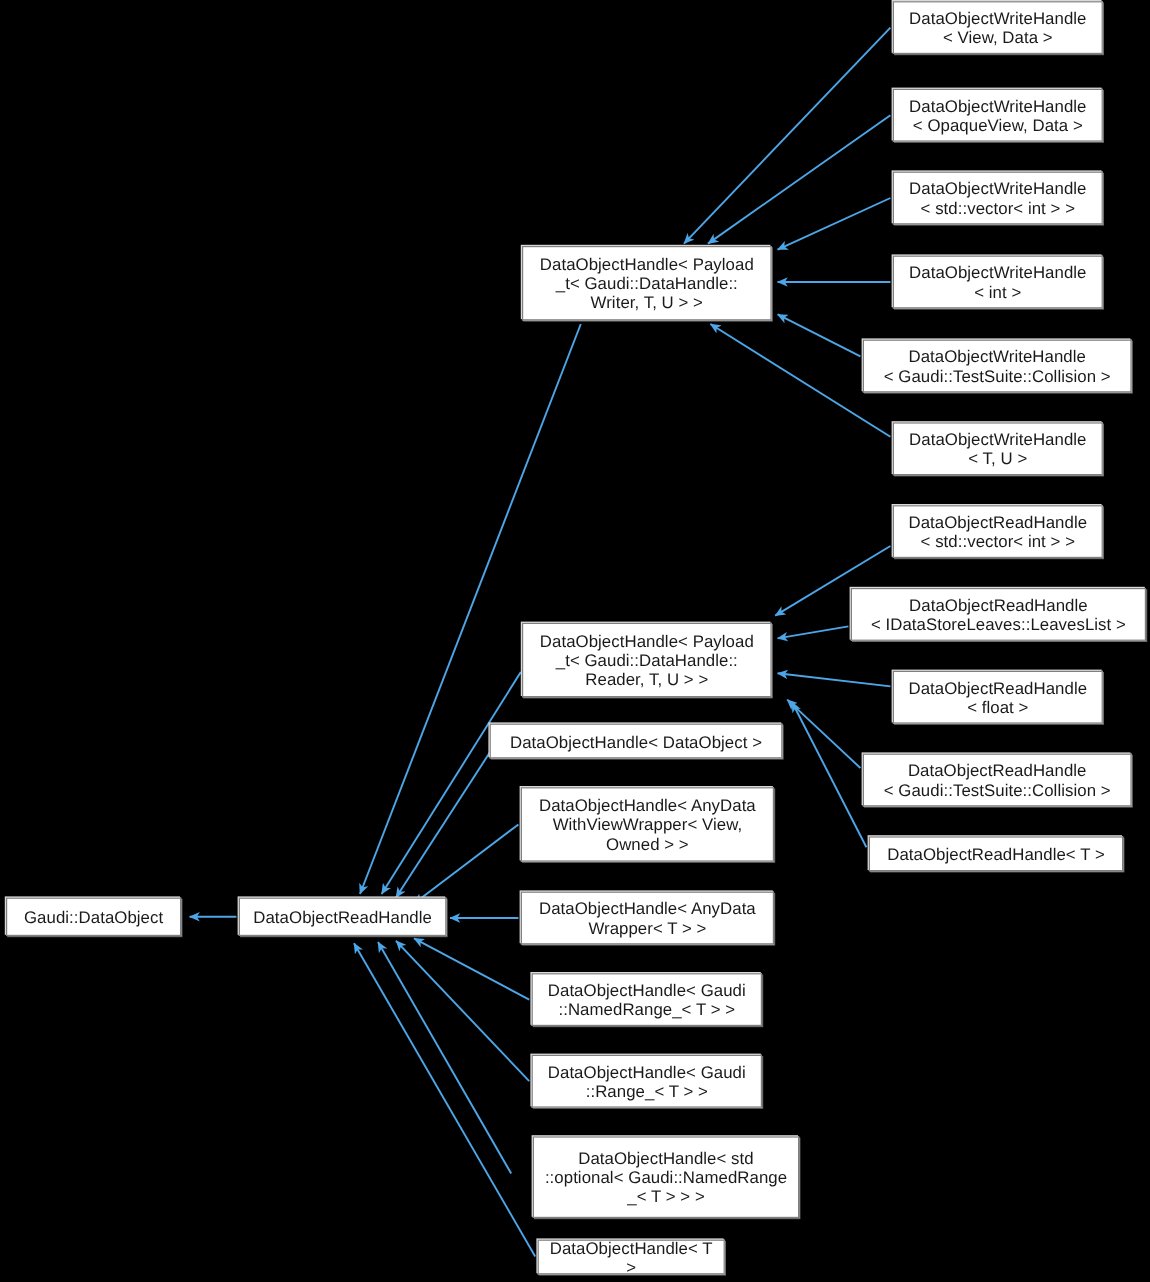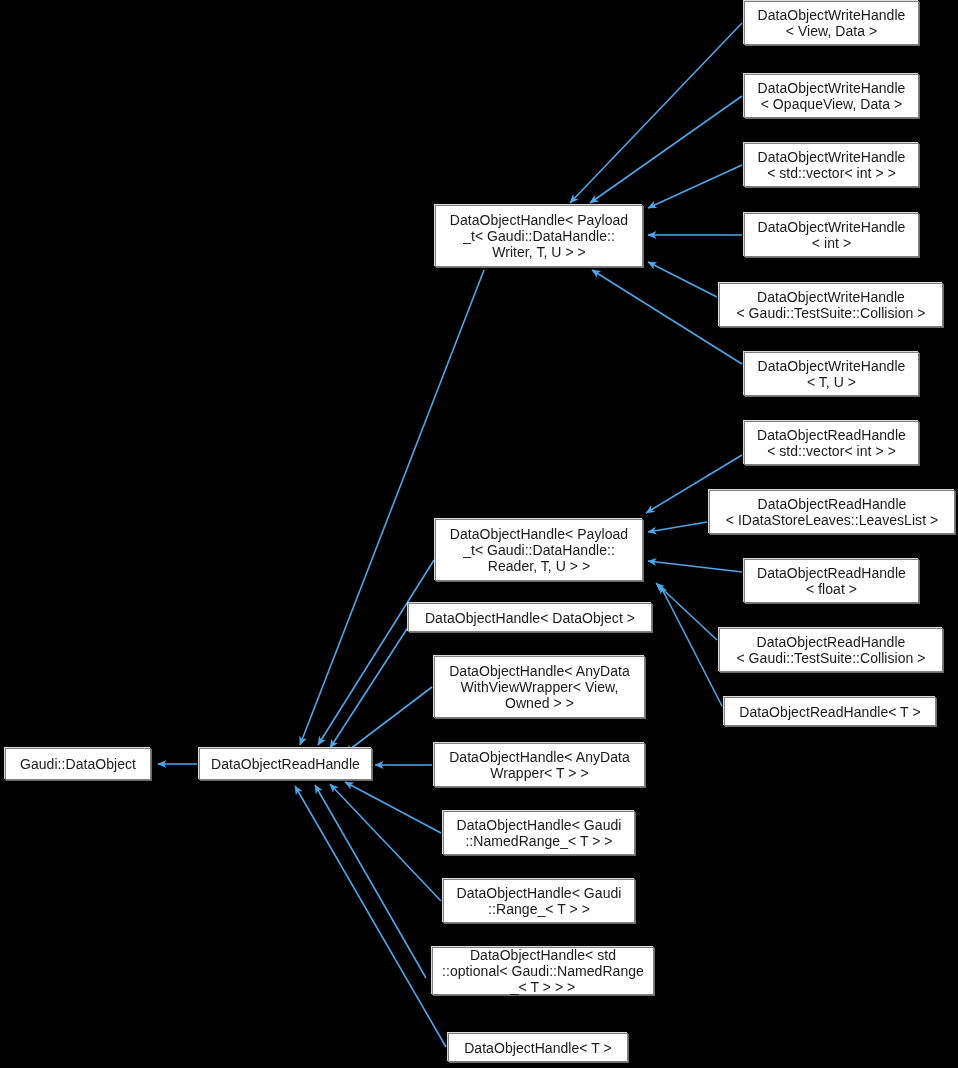--- a/index.html
+++ b/index.html
@@ -94,24 +94,24 @@
       <div class="node" style="left: 408px; top: 603px; width: 244px; height: 29px;"><span class="node-label">DataObjectHandle&lt; DataObject &gt;</span></div>
       <div class="node" style="left: 434px; top: 656px; width: 211px; height: 62px;"><span class="node-label">DataObjectHandle&lt; AnyData
 WithViewWrapper&lt; View,
 Owned &gt; &gt;</span></div>
       <div class="node" style="left: 434px; top: 743px; width: 211px; height: 44px;"><span class="node-label">DataObjectHandle&lt; AnyData
 Wrapper&lt; T &gt; &gt;</span></div>
       <div class="node" style="left: 443px; top: 811px; width: 192px; height: 44px;"><span class="node-label">DataObjectHandle&lt; Gaudi
 ::NamedRange_&lt; T &gt; &gt;</span></div>
       <div class="node" style="left: 443px; top: 879px; width: 192px; height: 44px;"><span class="node-label">DataObjectHandle&lt; Gaudi
 ::Range_&lt; T &gt; &gt;</span></div>
-      <div class="node" style="left: 432px; top: 947px; width: 222px; height: 48px;"><span class="node-label">DataObjectHandle&lt; std
+      <div class="node" style="left: 444px; top: 947px; width: 222px; height: 68px;"><span class="node-label">DataObjectHandle&lt; std
 ::optional&lt; Gaudi::NamedRange
 _&lt; T &gt; &gt; &gt;</span></div>
-      <div class="node" style="left: 448px; top: 1033px; width: 180px; height: 29px;"><span class="node-label">DataObjectHandle&lt; T &gt;</span></div>
+      <div class="node" style="left: 448px; top: 1033px; width: 156px; height: 29px;"><span class="node-label">DataObjectHandle&lt; T &gt;</span></div>
       <div class="node" style="left: 744px; top: 1px; width: 175px; height: 44px;"><span class="node-label">DataObjectWriteHandle
 &lt; View, Data &gt;</span></div>
       <div class="node" style="left: 744px; top: 74px; width: 175px; height: 44px;"><span class="node-label">DataObjectWriteHandle
 &lt; OpaqueView, Data &gt;</span></div>
       <div class="node" style="left: 744px; top: 143px; width: 175px; height: 44px;"><span class="node-label">DataObjectWriteHandle
 &lt; std::vector&lt; int &gt; &gt;</span></div>
       <div class="node" style="left: 744px; top: 213px; width: 175px; height: 44px;"><span class="node-label">DataObjectWriteHandle
 &lt; int &gt;</span></div>
       <div class="node" style="left: 719px; top: 283px; width: 224px; height: 44px;"><span class="node-label">DataObjectWriteHandle
 &lt; Gaudi::TestSuite::Collision &gt;</span></div>

